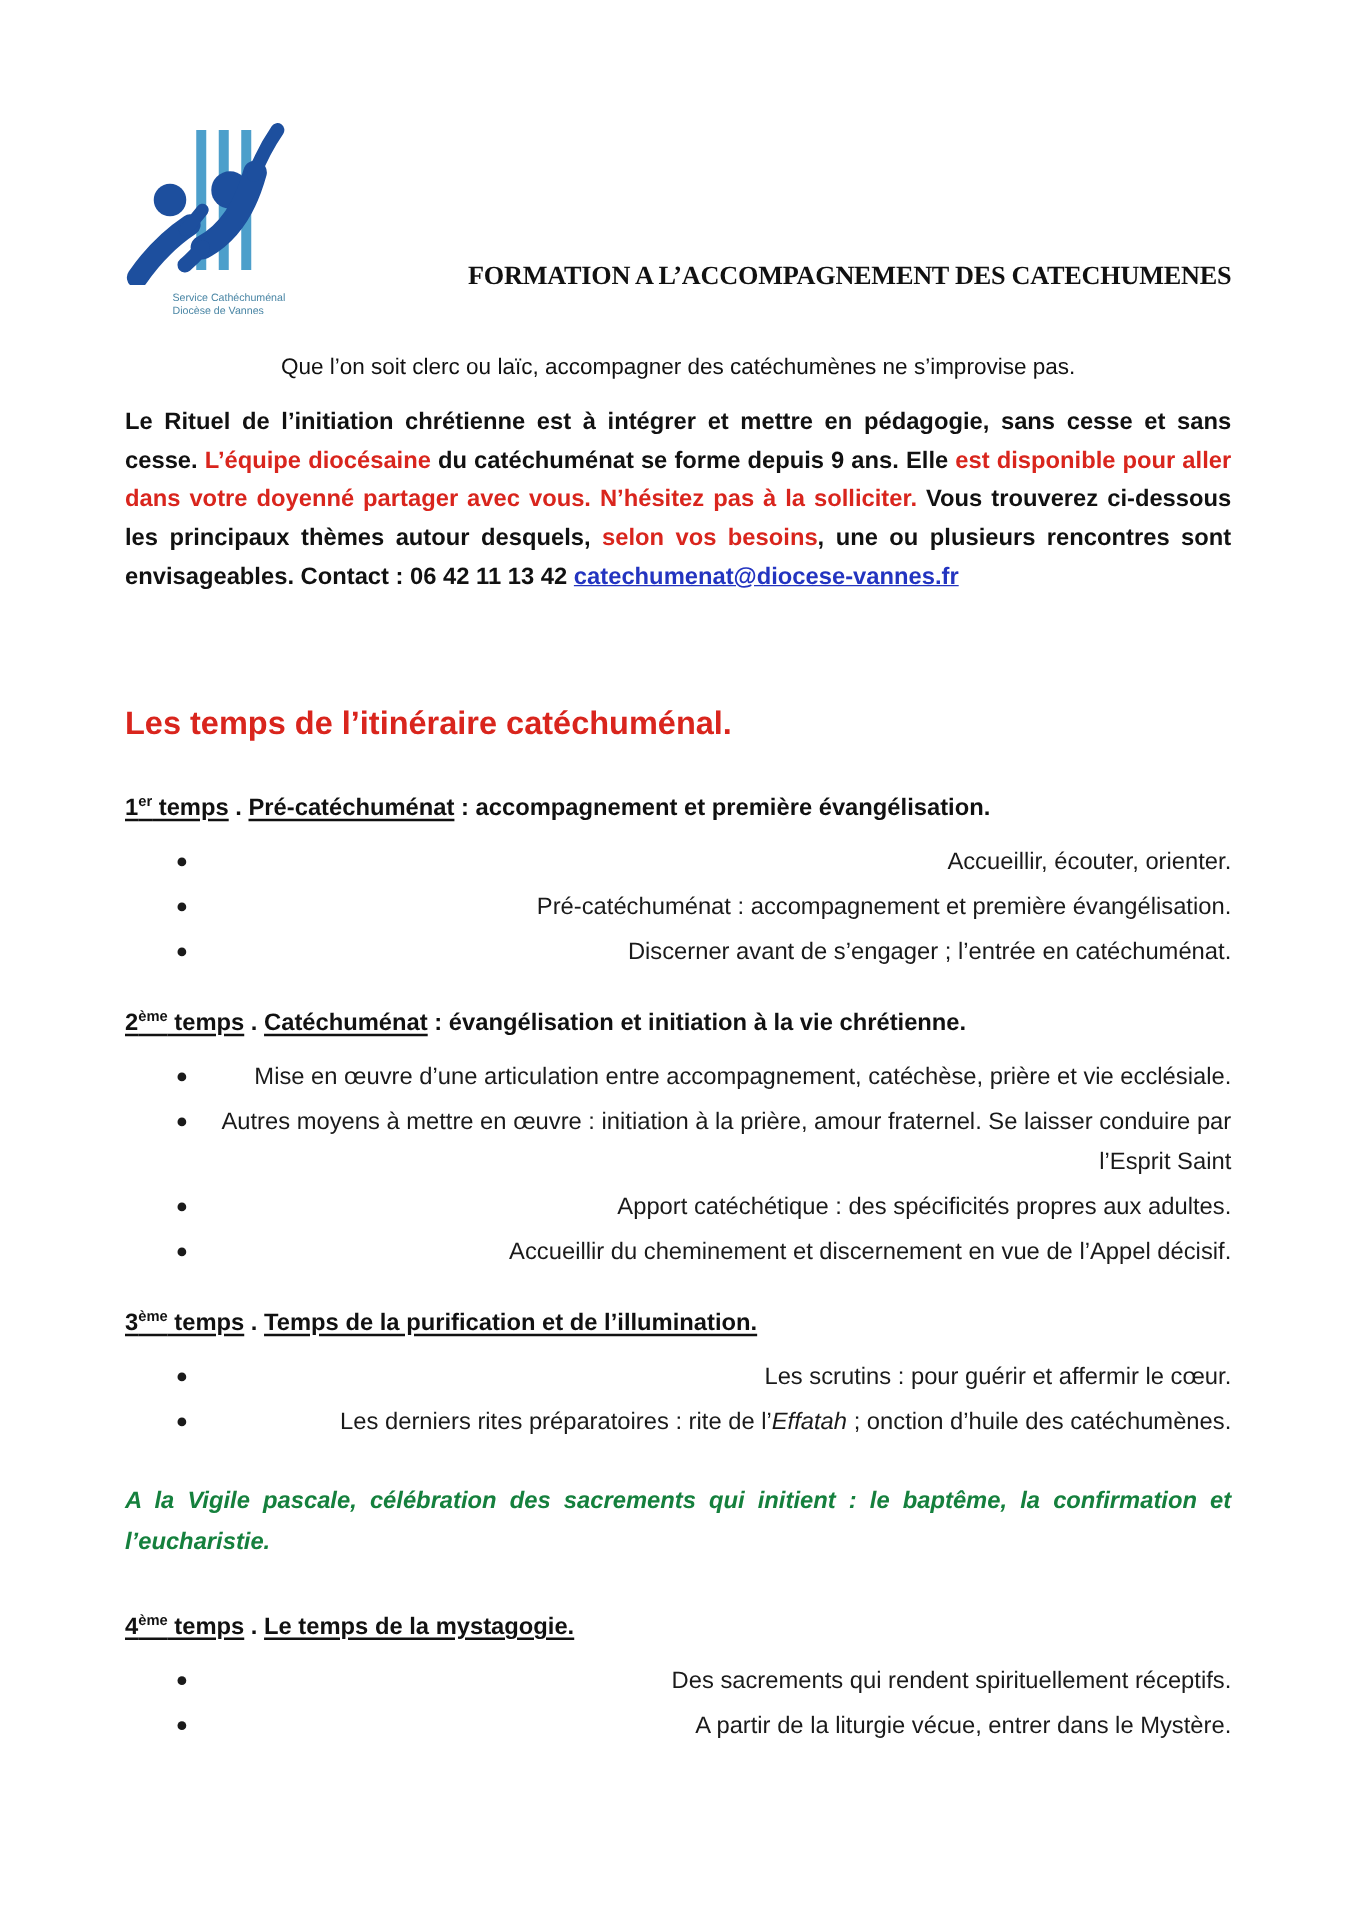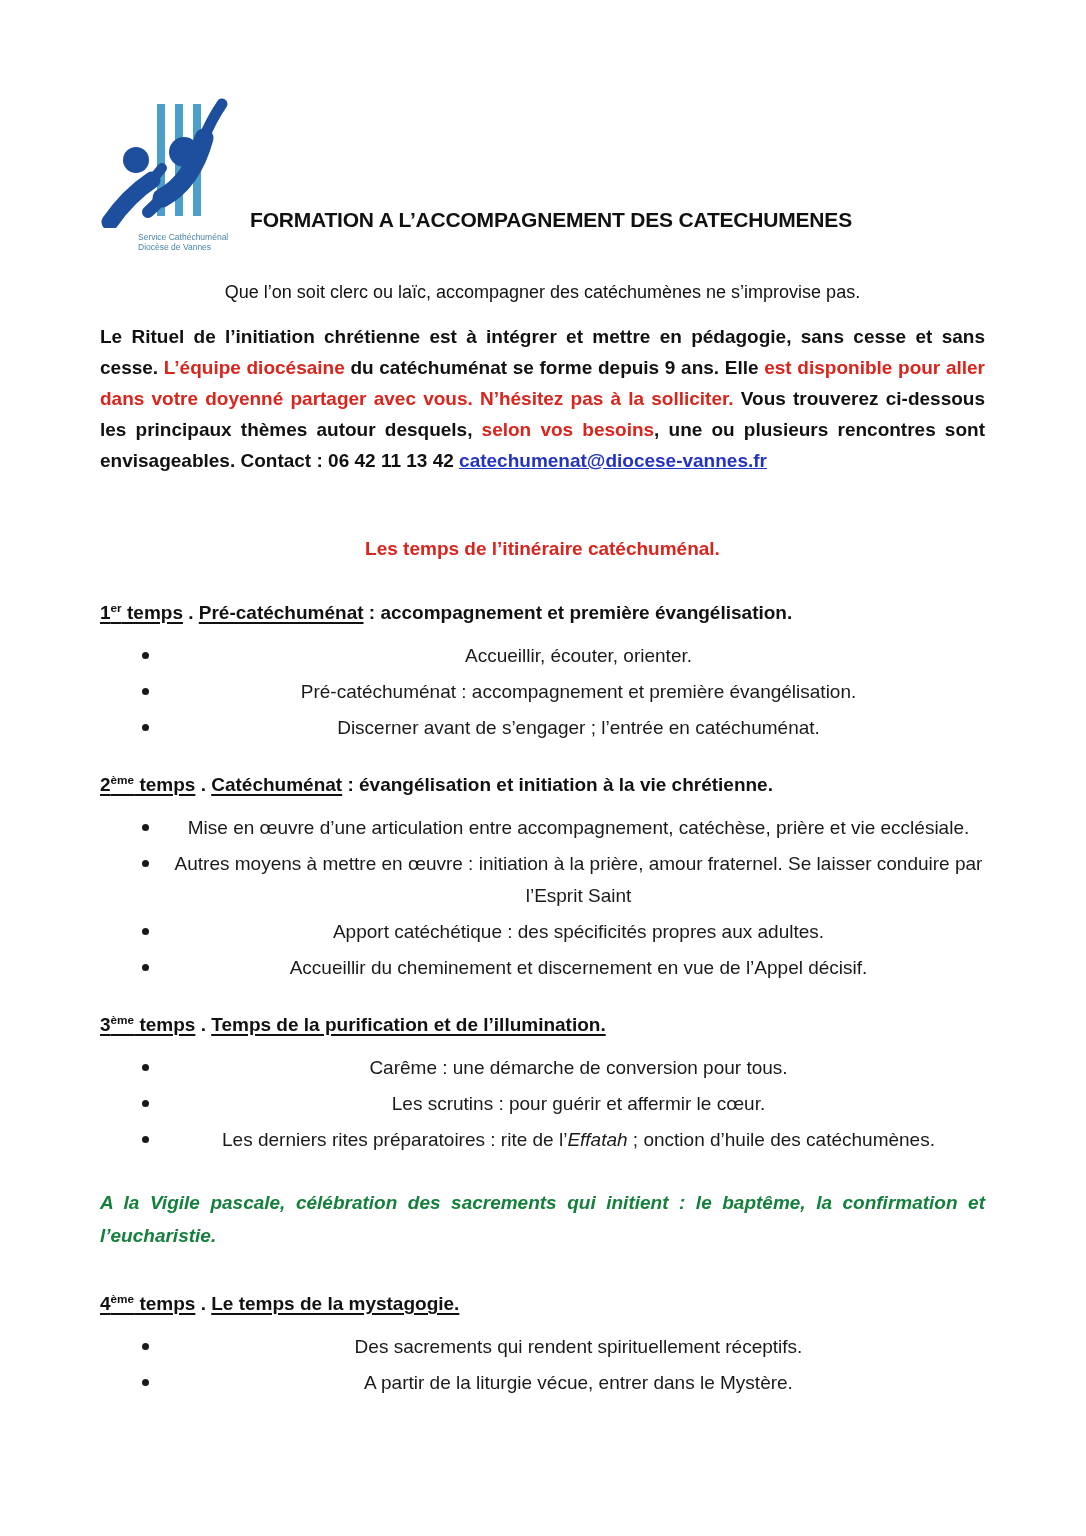--- a/index.html
+++ b/index.html
@@ -6,38 +6,38 @@
   body{
     width:1086px;min-height:1536px;background:#ffffff;
     font-family:"Liberation Sans","DejaVu Sans",sans-serif;
     color:#1a1a1a;overflow:hidden;
   }
   .page{padding:0 101px 60px 100px;}
   
   .header-row{display:flex;margin-top:96px;}
   .logo-block{width:150px;flex:0 0 150px;}
   .logo-caption{font-size:8.5px;line-height:9.5px;color:#4a86a5;margin-left:38px;margin-top:1px;}
-  .title-block{flex:1;text-align:left;padding-top:112px;}
+  .title-block{flex:1;text-align:right;padding-top:112px;font-family:Liberation Serif, serif;}
   .doc-title{font-size:21px;font-weight:700;letter-spacing:-0.2px;color:#111;}
   
   .subtitle{margin-top:30px;text-align:center;font-size:18px;font-weight:400;color:#111;}
   
   .intro{margin-top:18px;font-size:19px;font-weight:700;line-height:31px;text-align:justify;color:#111;}
   .seg-red{color:#d9251d;}
   .seg-link{color:#2334c0;text-decoration:underline;font-weight:700;cursor:pointer;}
   
-  .red-heading{margin-top:62px;text-align:center;font-size:19px;font-weight:700;color:#d9251d;}
+  .red-heading{margin-top:86px;text-align:left;font-size:26px;font-weight:700;color:#d9251d;}
   
   .section-heading{margin-top:28px;font-size:19px;font-weight:700;color:#111;}
   .section-heading .u{text-decoration:underline;text-decoration-thickness:2px;text-underline-offset:3px;}
   .section-heading sup{font-size:0.62em;line-height:0;}
   .sections{margin-top:14px;}
   .sections > .section-heading:first-child{margin-top:42px;}
   ul.bullets{list-style:none;margin:16px 0 30px 0;padding:0 0 0 72px;}
-  ul.bullets li{position:relative;font-size:19px;font-weight:400;line-height:32px;margin-bottom:4px;color:#1a1a1a;text-align:center;}
+  ul.bullets li{position:relative;font-size:19px;font-weight:400;line-height:32px;margin-bottom:4px;color:#1a1a1a;text-align:right;}
   ul.bullets li::before{content:'';position:absolute;left:-30px;top:12px;width:7px;height:7px;border-radius:50%;background:#1a1a1a;}
   ul.bullets li em{font-style:italic;}
   .note-after{font-size:19px;font-weight:700;font-style:italic;line-height:33px;text-align:justify;color:#15803d;margin:26px 0 41px 0;}
 </style>
 </head>
 <body>
 
 <div class="page">
 
   <div class="header-row">
@@ -82,21 +82,20 @@
       </ul>
       <div class="section-heading"><span class="u"><span>2</span><sup>ème</sup><span> temps</span></span><span> . </span><span class="u">Catéchuménat</span><span> : évangélisation et initiation à la vie chrétienne.</span></div>
       <ul class="bullets">
         <li><span>Mise en œuvre d’une articulation entre accompagnement, catéchèse, prière et vie ecclésiale.</span></li>
         <li><span>Autres moyens à mettre en œuvre : initiation à la prière, amour fraternel.  Se laisser conduire par l’Esprit Saint</span></li>
         <li><span>Apport catéchétique : des spécificités propres aux adultes.</span></li>
         <li><span>Accueillir du cheminement et discernement en vue de l’Appel décisif.</span></li>
       </ul>
       <div class="section-heading"><span class="u"><span>3</span><sup>ème</sup><span> temps</span></span><span> . </span><span class="u">Temps de la purification et de l’illumination.</span><span></span></div>
       <ul class="bullets">
-        <li><span>Carême : une démarche de conversion pour tous.</span></li>
         <li><span>Les scrutins : pour guérir et affermir le cœur.</span></li>
         <li><span>Les derniers rites préparatoires : rite de l’</span><em>Effatah</em><span> ; onction d’huile des catéchumènes.</span></li>
       </ul>
       <p class="note-after">A la Vigile pascale, célébration des sacrements qui initient : le baptême, la confirmation et l’eucharistie.</p>
       <div class="section-heading"><span class="u"><span>4</span><sup>ème</sup><span> temps</span></span><span> . </span><span class="u">Le temps de la mystagogie.</span><span></span></div>
       <ul class="bullets">
         <li><span>Des sacrements qui rendent spirituellement réceptifs.</span></li>
         <li><span>A partir de la liturgie vécue, entrer dans le Mystère.</span></li>
       </ul>
     </div>

